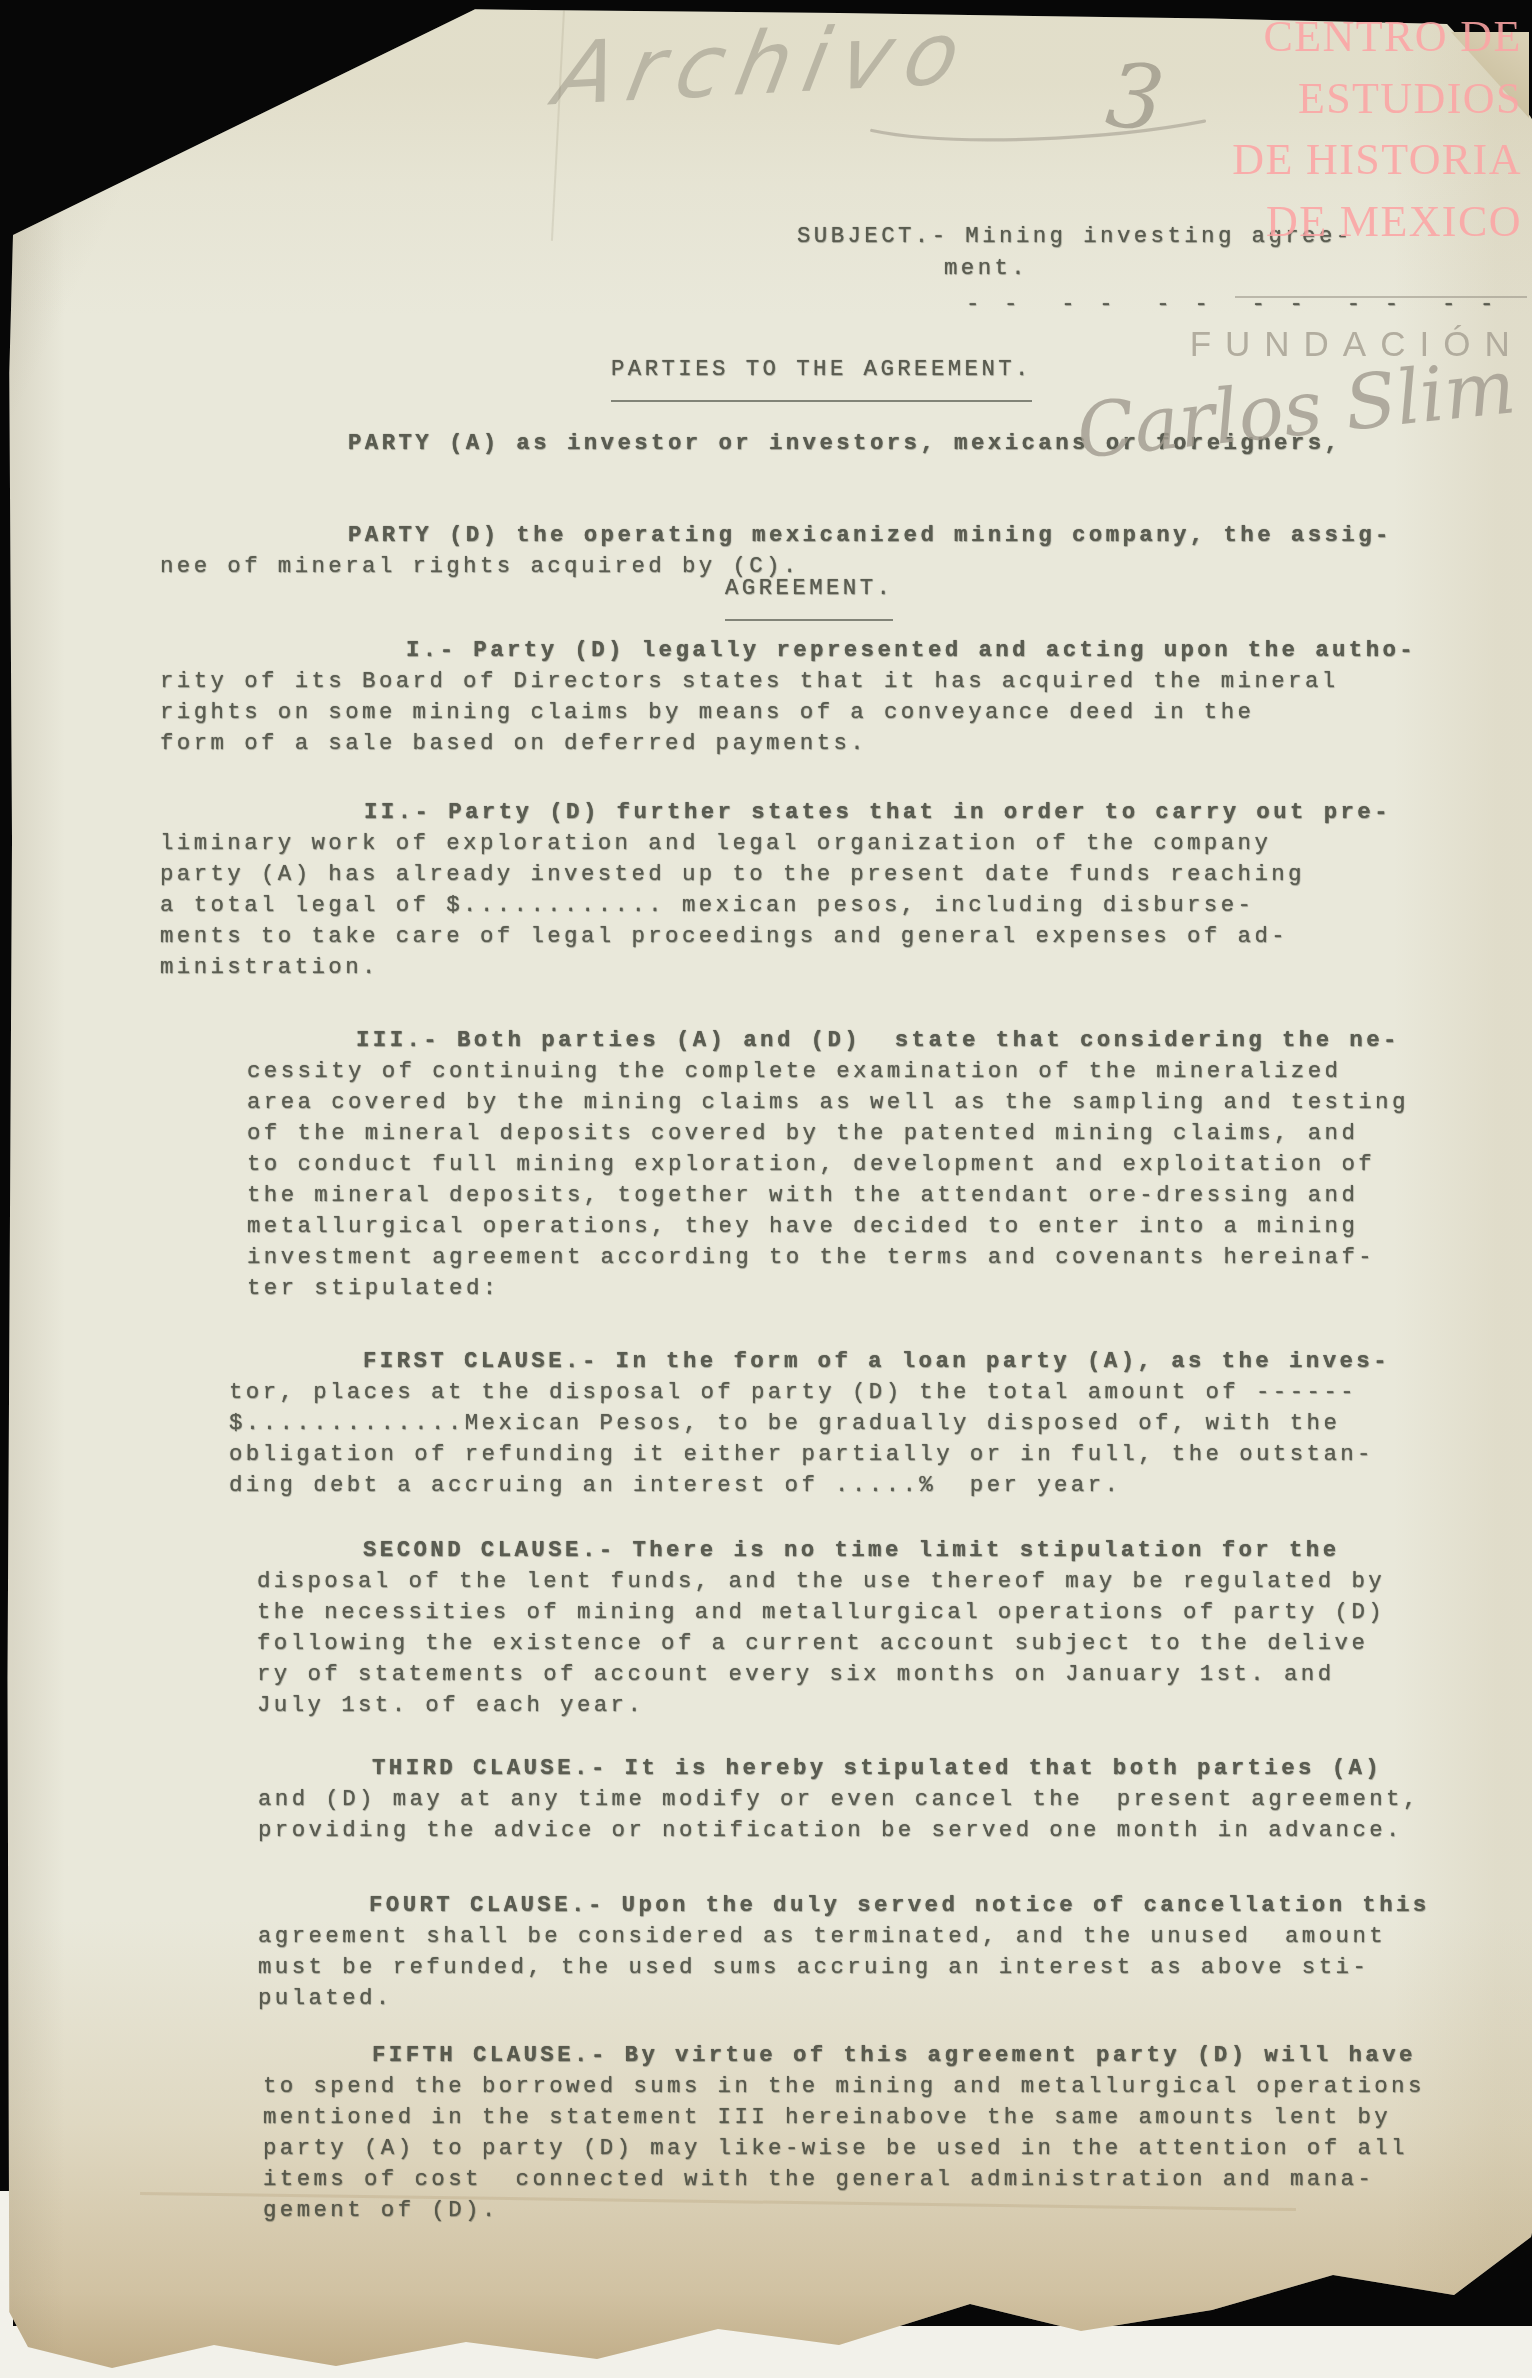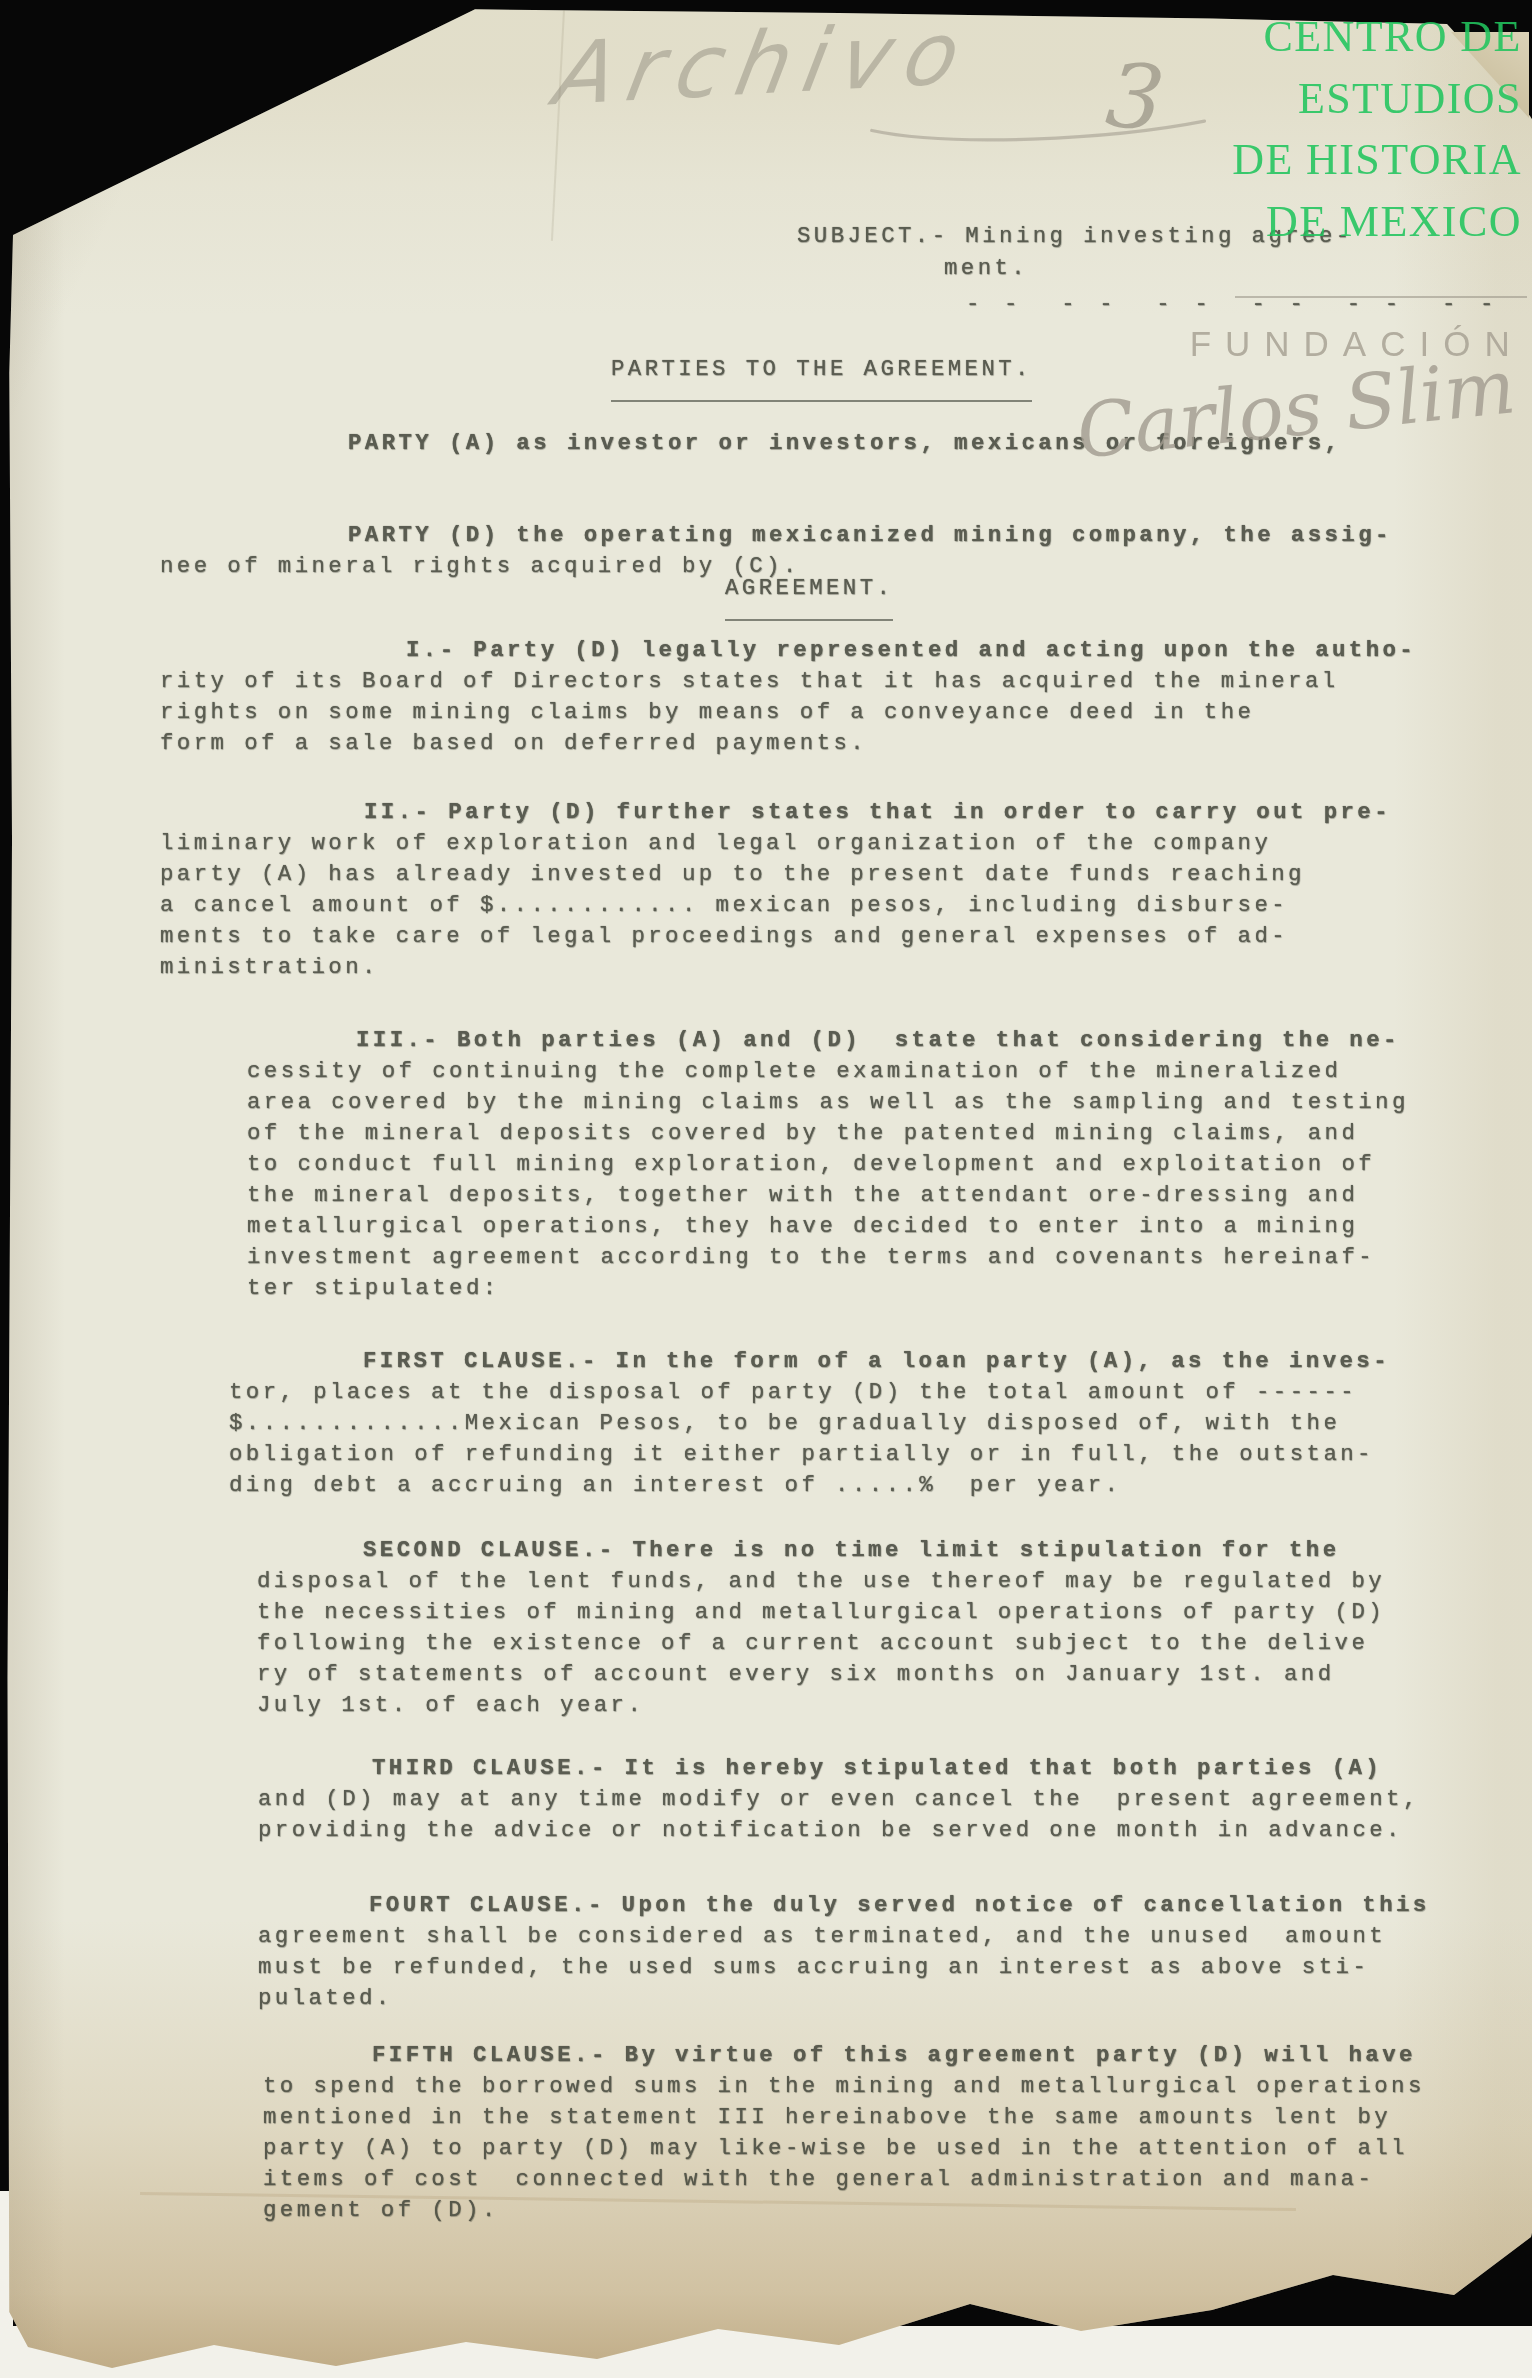--- a/index.html
+++ b/index.html
@@ -24,21 +24,21 @@
     background:linear-gradient(215deg,#dcd3b8,#c2b693);}
   
   .tl{white-space:pre;font-size:22.4px;line-height:31px;letter-spacing:3.4px;}
   .para,.subj,.hd{position:absolute;color:#3f4237;opacity:.84;
     text-shadow:0 0 1.1px rgba(55,58,48,.85),0.6px 0.6px 0.8px rgba(55,58,48,.4);}
   .para .tl:first-child{margin-left:var(--ind,0px);font-weight:bold;}
   .subj,.hd{white-space:pre;font-size:22.4px;line-height:31px;letter-spacing:3.4px;}
   .hd{padding-bottom:15px;border-bottom:2.3px solid rgba(63,66,55,.72);}
   
   .wm-line{position:absolute;right:11.2px;text-align:right;font-family:"Liberation Serif","DejaVu Serif",serif;
-    font-size:44px;line-height:47px;letter-spacing:1.4px;color:#22c55e;opacity:.88;white-space:pre;}
+    font-size:44px;line-height:47px;letter-spacing:1.4px;color:#fca5a5;opacity:.88;white-space:pre;}
   #wm-rule{position:absolute;left:1235px;top:296px;width:292px;height:1.9px;background:rgba(150,144,132,.55);}
   #wm-fundacion{position:absolute;right:9.3px;top:324px;font-family:"Liberation Sans","DejaVu Sans",sans-serif;
     font-size:35px;letter-spacing:14px;color:#aba597;opacity:.88;white-space:pre;}
   #wm-signature{position:absolute;right:17px;top:365px;font-family:"DejaVu Serif","Liberation Serif",serif;
     font-style:italic;font-size:75px;color:rgba(162,156,144,.82);transform:rotate(-6deg);white-space:pre;}
   
   .pencil{position:absolute;font-family:"DejaVu Serif","Liberation Serif",serif;font-style:italic;}
   #pencil-archivo{left:557px;top:13px;font-size:86px;letter-spacing:13px;color:rgba(128,122,110,.40);
     transform:rotate(-3deg) skewX(-14deg);font-family:"DejaVu Sans",sans-serif;}
   #pencil-swoosh{position:absolute;left:867px;top:110px;}
@@ -73,21 +73,21 @@
         <div class="tl">form of a sale based on deferred payments.</div>
       </div>
     <div class="para" style="left:160px;top:520px;--ind:188px">
         <div class="tl">PARTY (D) the operating mexicanized mining company, the assig-</div>
         <div class="tl">nee of mineral rights acquired by (C).</div>
       </div>
     <div class="para" style="left:160px;top:797px;--ind:204px">
         <div class="tl">II.- Party (D) further states that in order to carry out pre-</div>
         <div class="tl">liminary work of exploration and legal organization of the company</div>
         <div class="tl">party (A) has already invested up to the present date funds reaching</div>
-        <div class="tl">a cancel amount of $............ mexican pesos, including disburse-</div>
+        <div class="tl">a total legal of $............ mexican pesos, including disburse-</div>
         <div class="tl">ments to take care of legal proceedings and general expenses of ad-</div>
         <div class="tl">ministration.</div>
       </div>
     <div class="para" style="left:247px;top:1025px;--ind:109px">
         <div class="tl">III.- Both parties (A) and (D)  state that considering the ne-</div>
         <div class="tl">cessity of continuing the complete examination of the mineralized</div>
         <div class="tl">area covered by the mining claims as well as the sampling and testing</div>
         <div class="tl">of the mineral deposits covered by the patented mining claims, and</div>
         <div class="tl">to conduct full mining exploration, development and exploitation of</div>
         <div class="tl">the mineral deposits, together with the attendant ore-dressing and</div>

